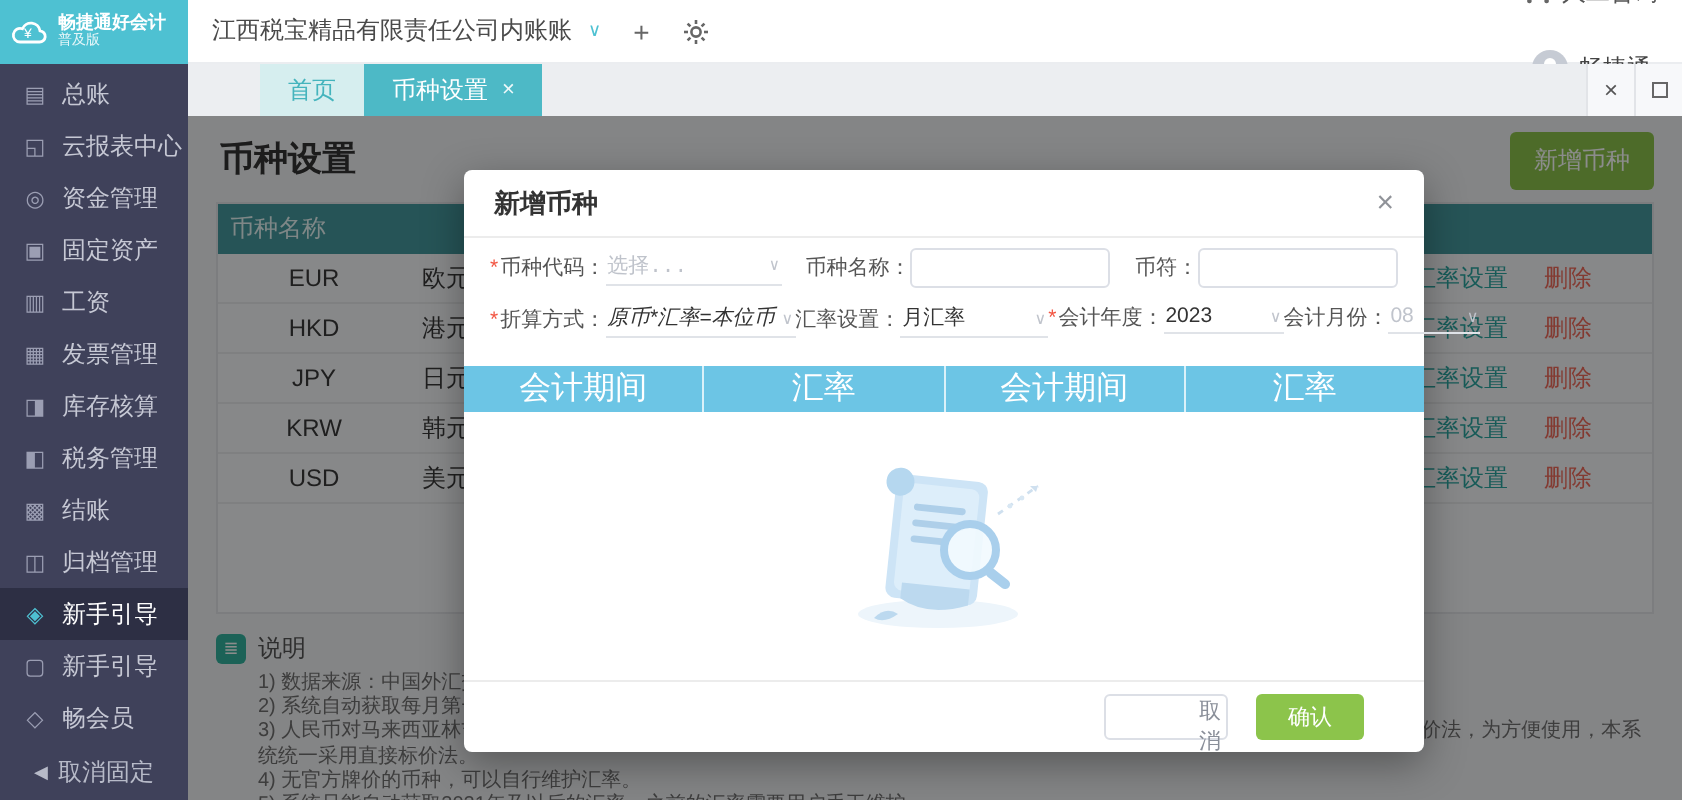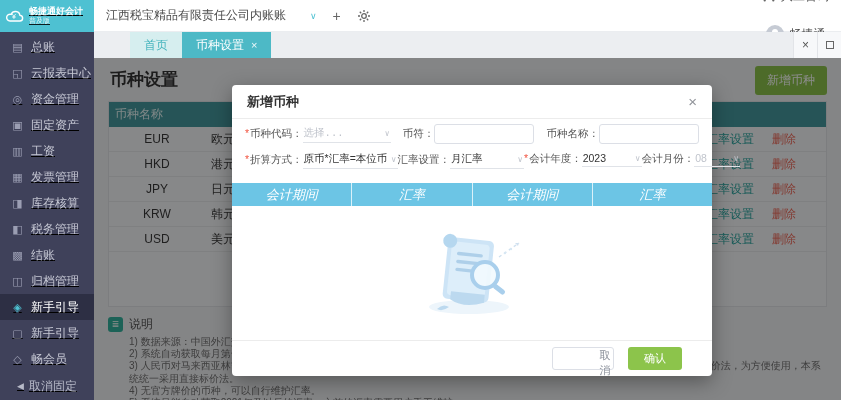--- a/index.html
+++ b/index.html
@@ -1,38 +1,38 @@
 <!DOCTYPE html>
 <html><head>
 <meta charset="utf-8">
 <style>
   * { margin:0; padding:0; box-sizing:border-box; }
   html,body { width:841px; height:400px; overflow:hidden; }
   body { font-family:"Liberation Sans","DejaVu Sans",sans-serif; background:#fff; position:relative; }
   .app { display:flex; width:841px; height:400px; }
 
   
-  .sidebar { width:94px; flex-shrink:0; background:#3f415a; display:flex; flex-direction:column;text-decoration:underline; }
+  .sidebar { width:94px; flex-shrink:0; background:#3f415a; display:flex; flex-direction:column; }
   .logo { height:32px; background:#4ec1d2; color:#fff; display:flex; align-items:center; gap:5px; padding:0 5px; }
   .logo-txt { display:flex; flex-direction:column; line-height:1.1; }
   .logo-title { font-size:9px; font-weight:bold; white-space:nowrap; }
   .logo-sub { font-size:7px; opacity:.85; }
   .nav { flex:1; padding-top:2px; }
   .nav-item { height:26px; display:flex; align-items:center; gap:7px; padding-left:11px; font-size:12px; color:#c6c8d4; cursor:pointer; white-space:nowrap; }
   .nav-item .ico { width:13px; font-size:11px; color:#9b9eb3; text-align:center; flex-shrink:0; }
   .nav-item.active { background:#2d2f44; color:#fff; }
   .nav-item.active .ico { color:#4ec1d2; }
   .pin { height:28px; display:flex; align-items:center; justify-content:center; gap:5px; color:#b7bac8; font-size:12px; cursor:pointer; }
   .pin .ico { font-size:9px; }
 
   
   .main { flex:1; min-width:0; display:flex; flex-direction:column; }
 
   .topbar { height:32px; background:#fff; border-bottom:1px solid #ebedf0; display:flex; align-items:center; padding:0 12px; font-size:12px; color:#555; }
-  .company { display:flex; align-items:center; gap:24px; color:#4a4a4a; cursor:pointer; }
+  .company { display:flex; align-items:center; gap:8px; color:#4a4a4a; cursor:pointer; }
   .company .chev { color:#4ec1d2; font-size:9px; }
   .tb-icon { margin-left:16px; color:#666; font-size:14px; cursor:pointer; display:flex; align-items:center; }
   .period { margin-left:24px; color:#777; display:flex; align-items:center; }
   .period-value { color:#3ab3bd; border-bottom:1px solid #bfe6ea; margin-left:8px; padding:1px 2px; display:flex; align-items:center; gap:4px; cursor:pointer; }
   .topbar-right { margin-left:auto; display:flex; align-items:center; gap:20px;flex-direction:column; }
   .service { display:flex; align-items:center; gap:5px; cursor:pointer; color:#555; }
   .user { display:flex; align-items:flex-end; gap:6px; cursor:pointer; color:#444; }
   .avatar { width:18px; height:18px; border-radius:50%; background:#c6cbd4; display:flex; align-items:center; justify-content:center; overflow:hidden; }
 
   .tabbar { height:26px; background:#eceef1; display:flex; align-items:stretch;padding-left:35px; }
@@ -76,23 +76,23 @@
   .modal-form { padding:5px 13px 7px; flex-shrink:0; }
   .form-row { display:flex; align-items:flex-start; justify-content:space-between; height:26px; }
   .field { display:flex; align-items:center; }
   .flabel { font-size:10.5px; color:#555; white-space:nowrap; }
   .req::before { content:"*"; color:#f25643; margin-right:1px; }
   .sel { display:flex; align-items:center; justify-content:space-between; gap:3px; border-bottom:1px solid #e0e3e8; font-size:10.5px; color:#333; padding:2px 1px; cursor:pointer; }
   .sel .chev { color:#c0c4cc; font-size:8px; }
   .sel.placeholder { color:#bfc3cb; }
   .sel.disabled { color:#c0c4cc; }
   .inp { height:20px; border:1px solid #dcdfe6; border-radius:3px; background:#fff; font-size:10.5px; padding:0 5px; }
-  .w90{width:88px;font-family:Liberation Mono, monospace;} .w95{width:95px;} .w100{width:100px;} .w62{width:60px;} .w78{width:74px;} .w52{width:46px;}
+  .w90{width:88px;font-family:Liberation Mono, monospace;} .w95{width:95px;font-style:italic;} .w100{width:100px;} .w62{width:60px;} .w78{width:74px;} .w52{width:46px;}
   .mtable-head { display:flex; height:23px; flex-shrink:0; background:#6cc5e5; }
-  .mth { flex:1; display:flex; align-items:center; justify-content:center; color:#fff; font-size:13px; border-right:1px solid rgba(255,255,255,.75);font-style:italic; }
+  .mth { flex:1; display:flex; align-items:center; justify-content:center; color:#fff; font-size:16px; border-right:1px solid rgba(255,255,255,.75); }
   .mth:last-child { border-right:none; }
   .modal-body { flex:1; display:flex; align-items:center; justify-content:center; }
   .modal-foot { height:36px; flex-shrink:0; border-top:1px solid #ececec; display:flex; align-items:center; justify-content:flex-end; gap:14px; padding-right:30px; }
   .btn-cancel { width:62px; height:23px; background:#fff; border:1px solid #dcdfe6; border-radius:3px; color:#8a8f99; font-size:11px; cursor:pointer;padding-left:44px; }
   .btn-confirm { width:54px; height:23px; background:#8cc44b; border:none; border-radius:3px; color:#fff; font-size:11px; cursor:pointer; }
 </style>
 </head>
 <body>
 
 <div class="app">
@@ -309,25 +309,25 @@
         <div class="modal-form">
           <div class="form-row">
             <div class="field">
               <span class="flabel req">币种代码：</span>
               <span class="sel placeholder w90">
                 <span>选择...</span>
                 <span class="chev">∨</span>
               </span>
             </div>
             <div class="field">
+              <span class="flabel">币种名称：</span>
+              <input class="inp w100" style="">
+            </div>
+            <div class="field">
               <span class="flabel">币符：</span>
-              <input class="inp w100" style="">
-            </div>
-            <div class="field">
-              <span class="flabel">币种名称：</span>
               <input class="inp w100" style="">
             </div>
           </div>
           <div class="form-row">
             <div class="field">
               <span class="flabel req">折算方式：</span>
               <span class="sel w95">
                 <span>原币*汇率=本位币</span>
                 <span class="chev">∨</span>
               </span>

